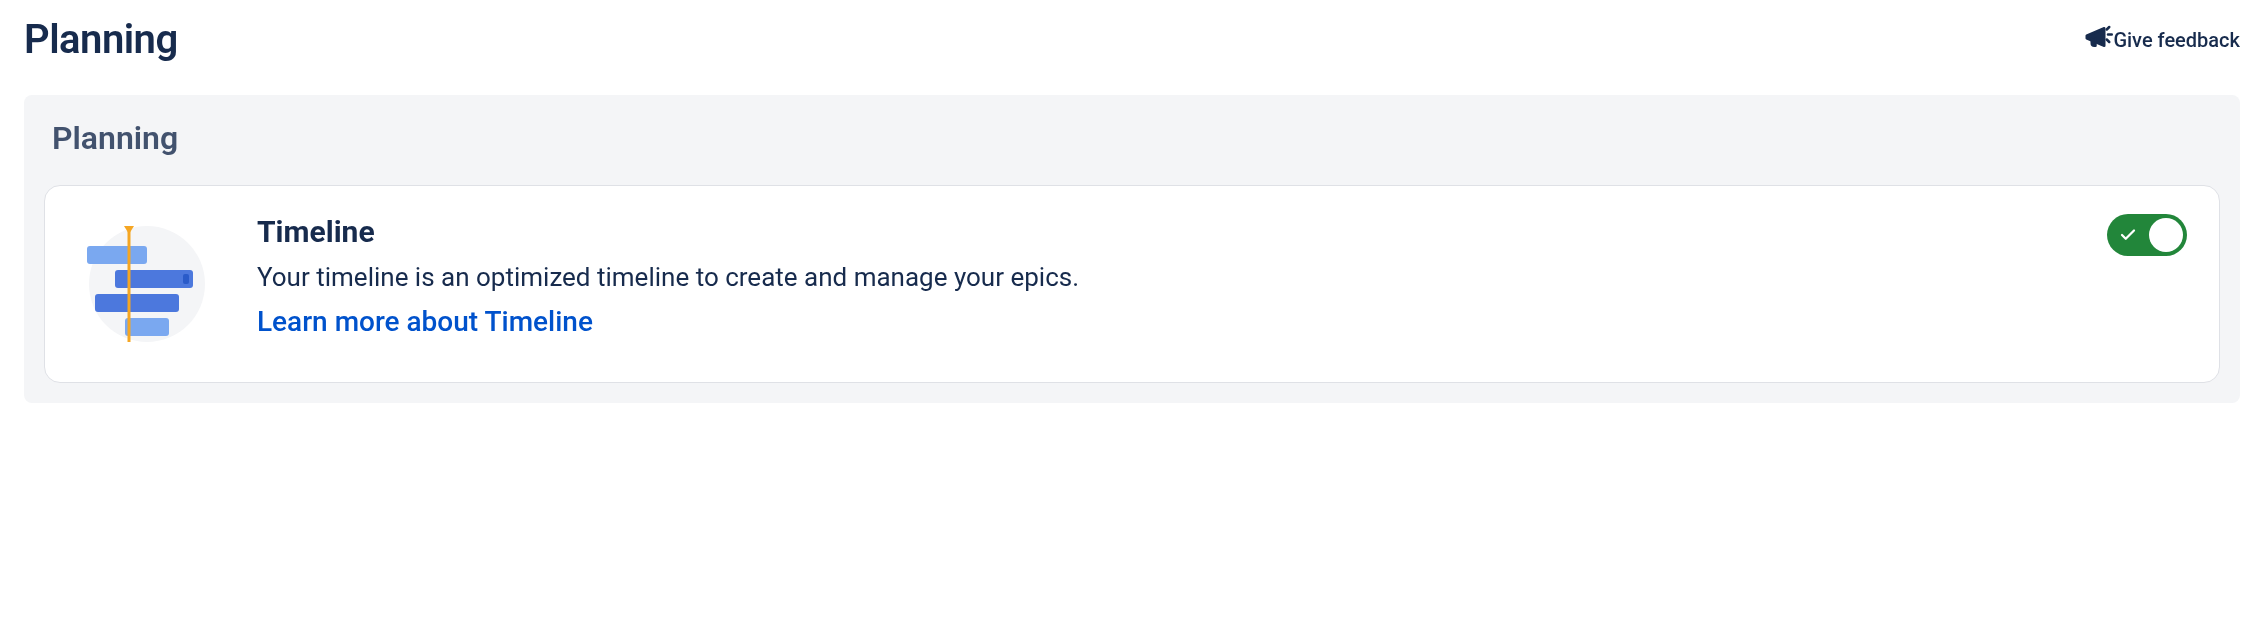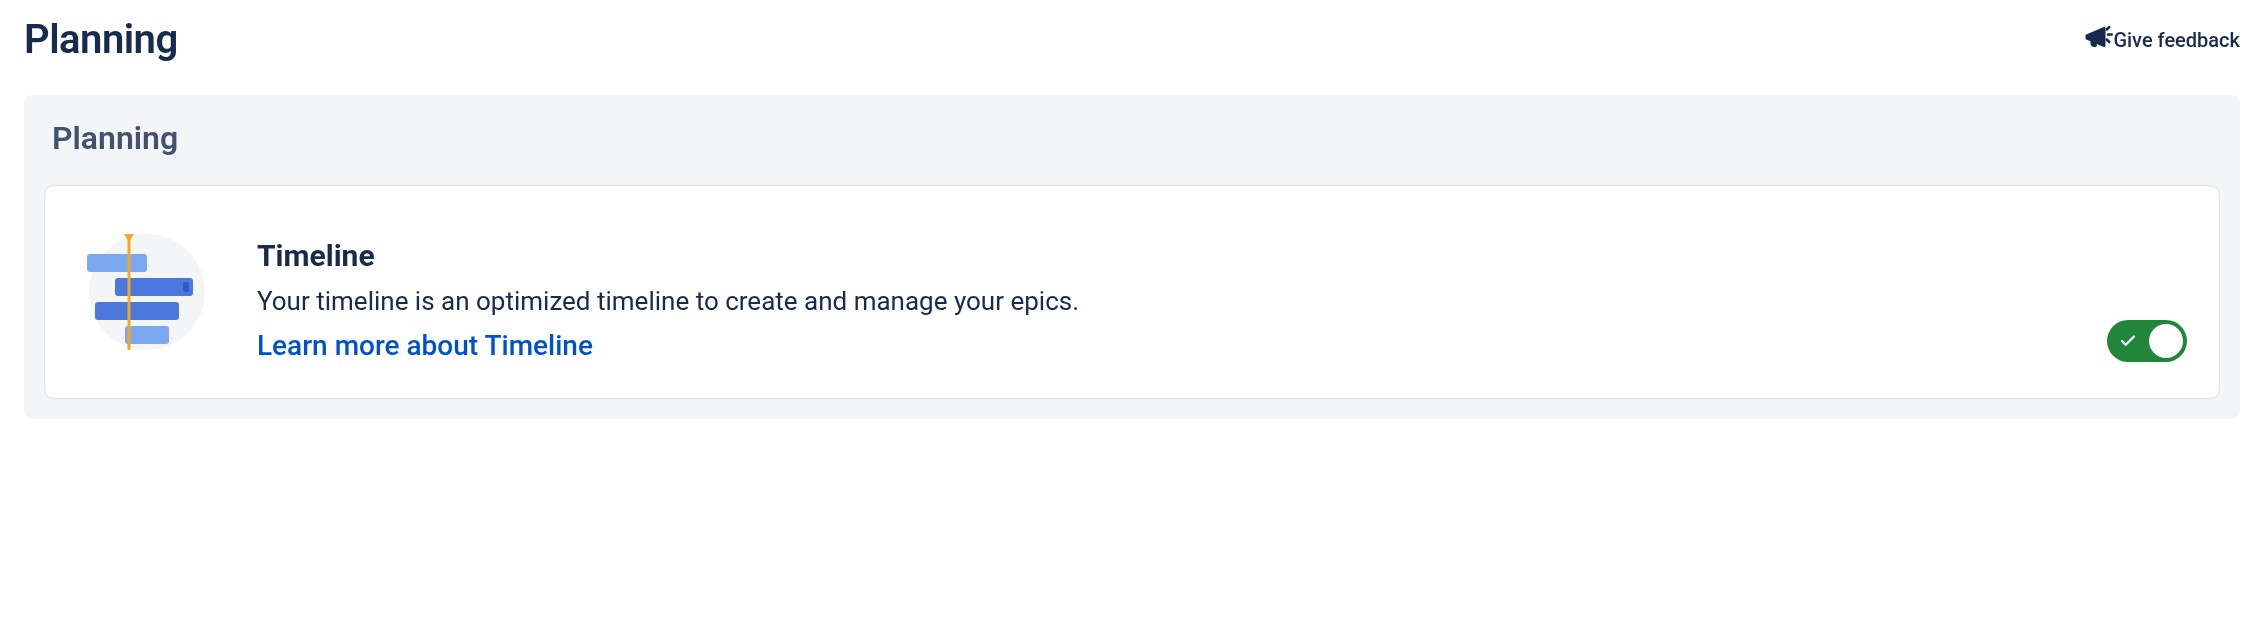--- a/index.html
+++ b/index.html
@@ -44,24 +44,24 @@
     .section-title {
       font-size: 32px;
       font-weight: 600;
       color: #42526E;
       margin-bottom: 28px;
       padding-left: 8px;
     }
     .feature-card {
       background: #ffffff;
       border: 1px solid #DFE1E6;
-      border-radius: 10px;
-      padding: 36px 32px;
+      border-radius: 16px;
+      padding: 28px 32px;
       display: flex;
-      align-items: flex-end;
+      align-items: flex-start;
       gap: 40px;
     }
     .feature-icon-wrap {
       flex-shrink: 0;
       width: 140px;
       height: 140px;
       display: flex;
       align-items: center;
       justify-content: center;
     }

